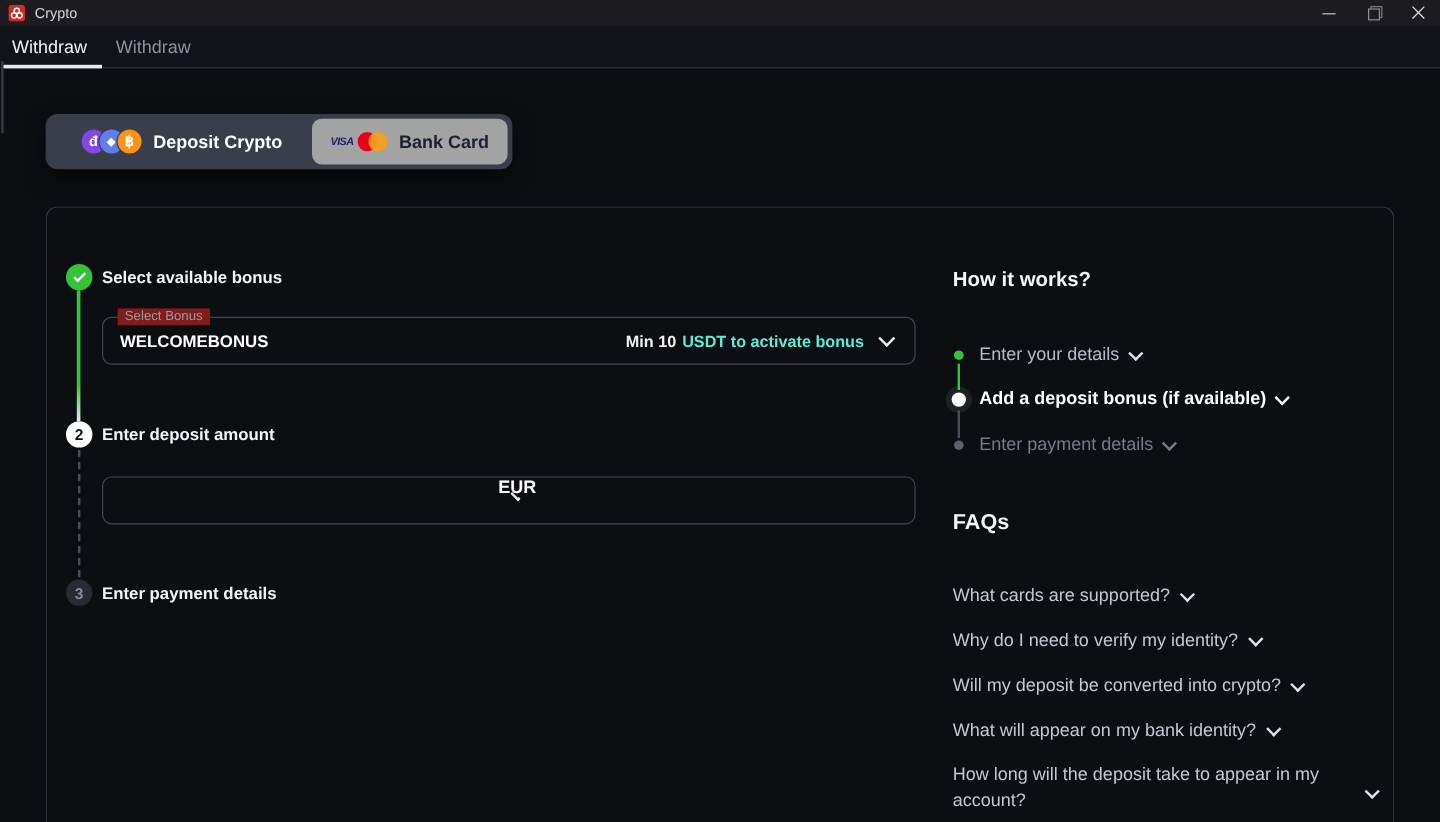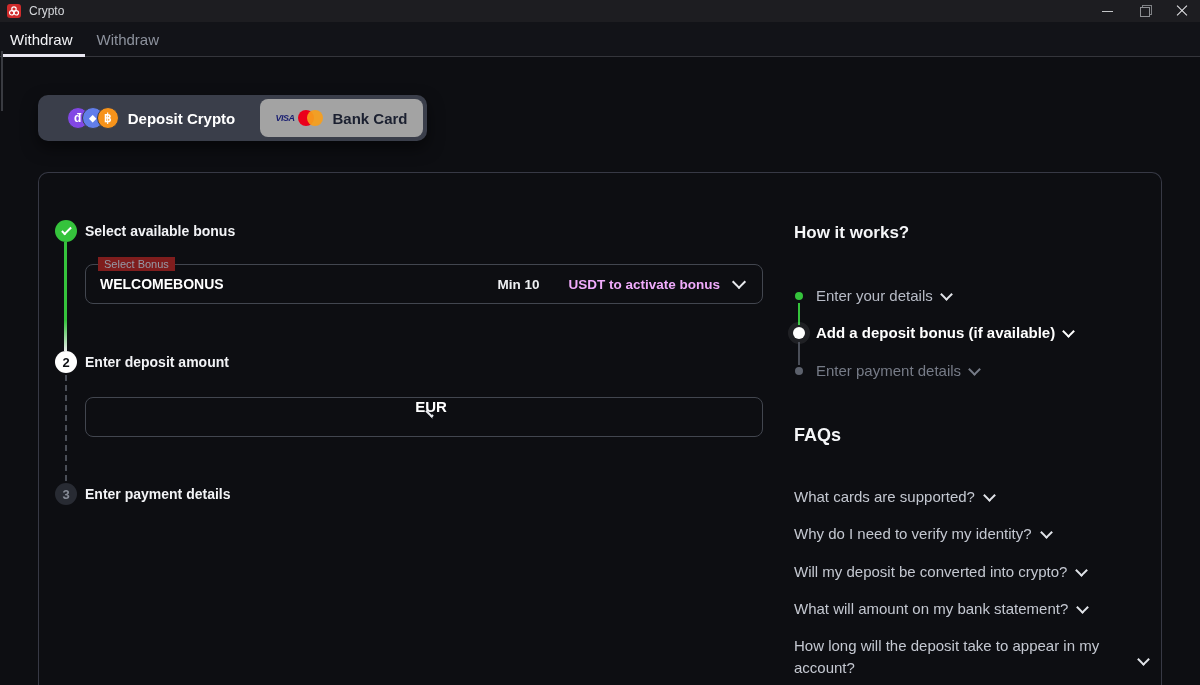--- a/index.html
+++ b/index.html
@@ -95,21 +95,21 @@
   }
   .field-bonus { top:91px; }
   .field-amount { top:224px;flex-direction:column; }
   .float-label {
     position:absolute; top:-8px; left:12px; padding:0 6px; font-size:11px; color:#969ba7;
     background:#7f1d1d; line-height:14px;
   }
   .bonus-value { margin-left:14px; font-size:14px; font-weight:700; color:#ffffff; }
   .bonus-hint { margin-left:auto; font-size:13.5px; font-weight:700; display:flex; align-items:center; gap:5px; }
   .hint-strong { color:#eef0f3; }
-  .hint-rest { color:#f0abfc;margin-left:24px; }
+  .hint-rest { color:#5eead4; }
   .chev { display:inline-block; width:9px; height:9px; border-right:2px solid currentColor; border-bottom:2px solid currentColor;
           transform:rotate(45deg); }
   .field .chev-main { color:#e8eaee; margin:0 18px 4px 14px; width:10px; height:10px; }
   .cur { margin-left:14px; font-size:15px; font-weight:700; color:#ffffff; }
   .cur-chev { color:#e8eaee; margin:-3px 0 0 10px; width:9px; height:9px; }
   .v-div { width:0; height:26px; border-left:1px solid #3c4047; margin-left:16px; }
   .amount-input { flex:1; height:100%; background:transparent; border:none; outline:none;
                   color:#fff; font-size:15px; font-family:"Liberation Sans",sans-serif; padding:0 12px; }
 
   
@@ -255,21 +255,21 @@
     </div>
     <div class="faq-item fq-2">
       <span class="q">Why do I need to verify my identity?</span>
       <span class="chev"></span>
     </div>
     <div class="faq-item fq-3">
       <span class="q">Will my deposit be converted into crypto?</span>
       <span class="chev"></span>
     </div>
     <div class="faq-item fq-4">
-      <span class="q">What will amount on my bank statement?</span>
+      <span class="q">What will appear on my bank identity?</span>
       <span class="chev"></span>
     </div>
     <div class="faq-item fq-5">
       <span class="q">How long will the deposit take to appear in my account?</span>
       <span class="chev"></span>
     </div>
   </div>
 </div>
 
 </body></html>

